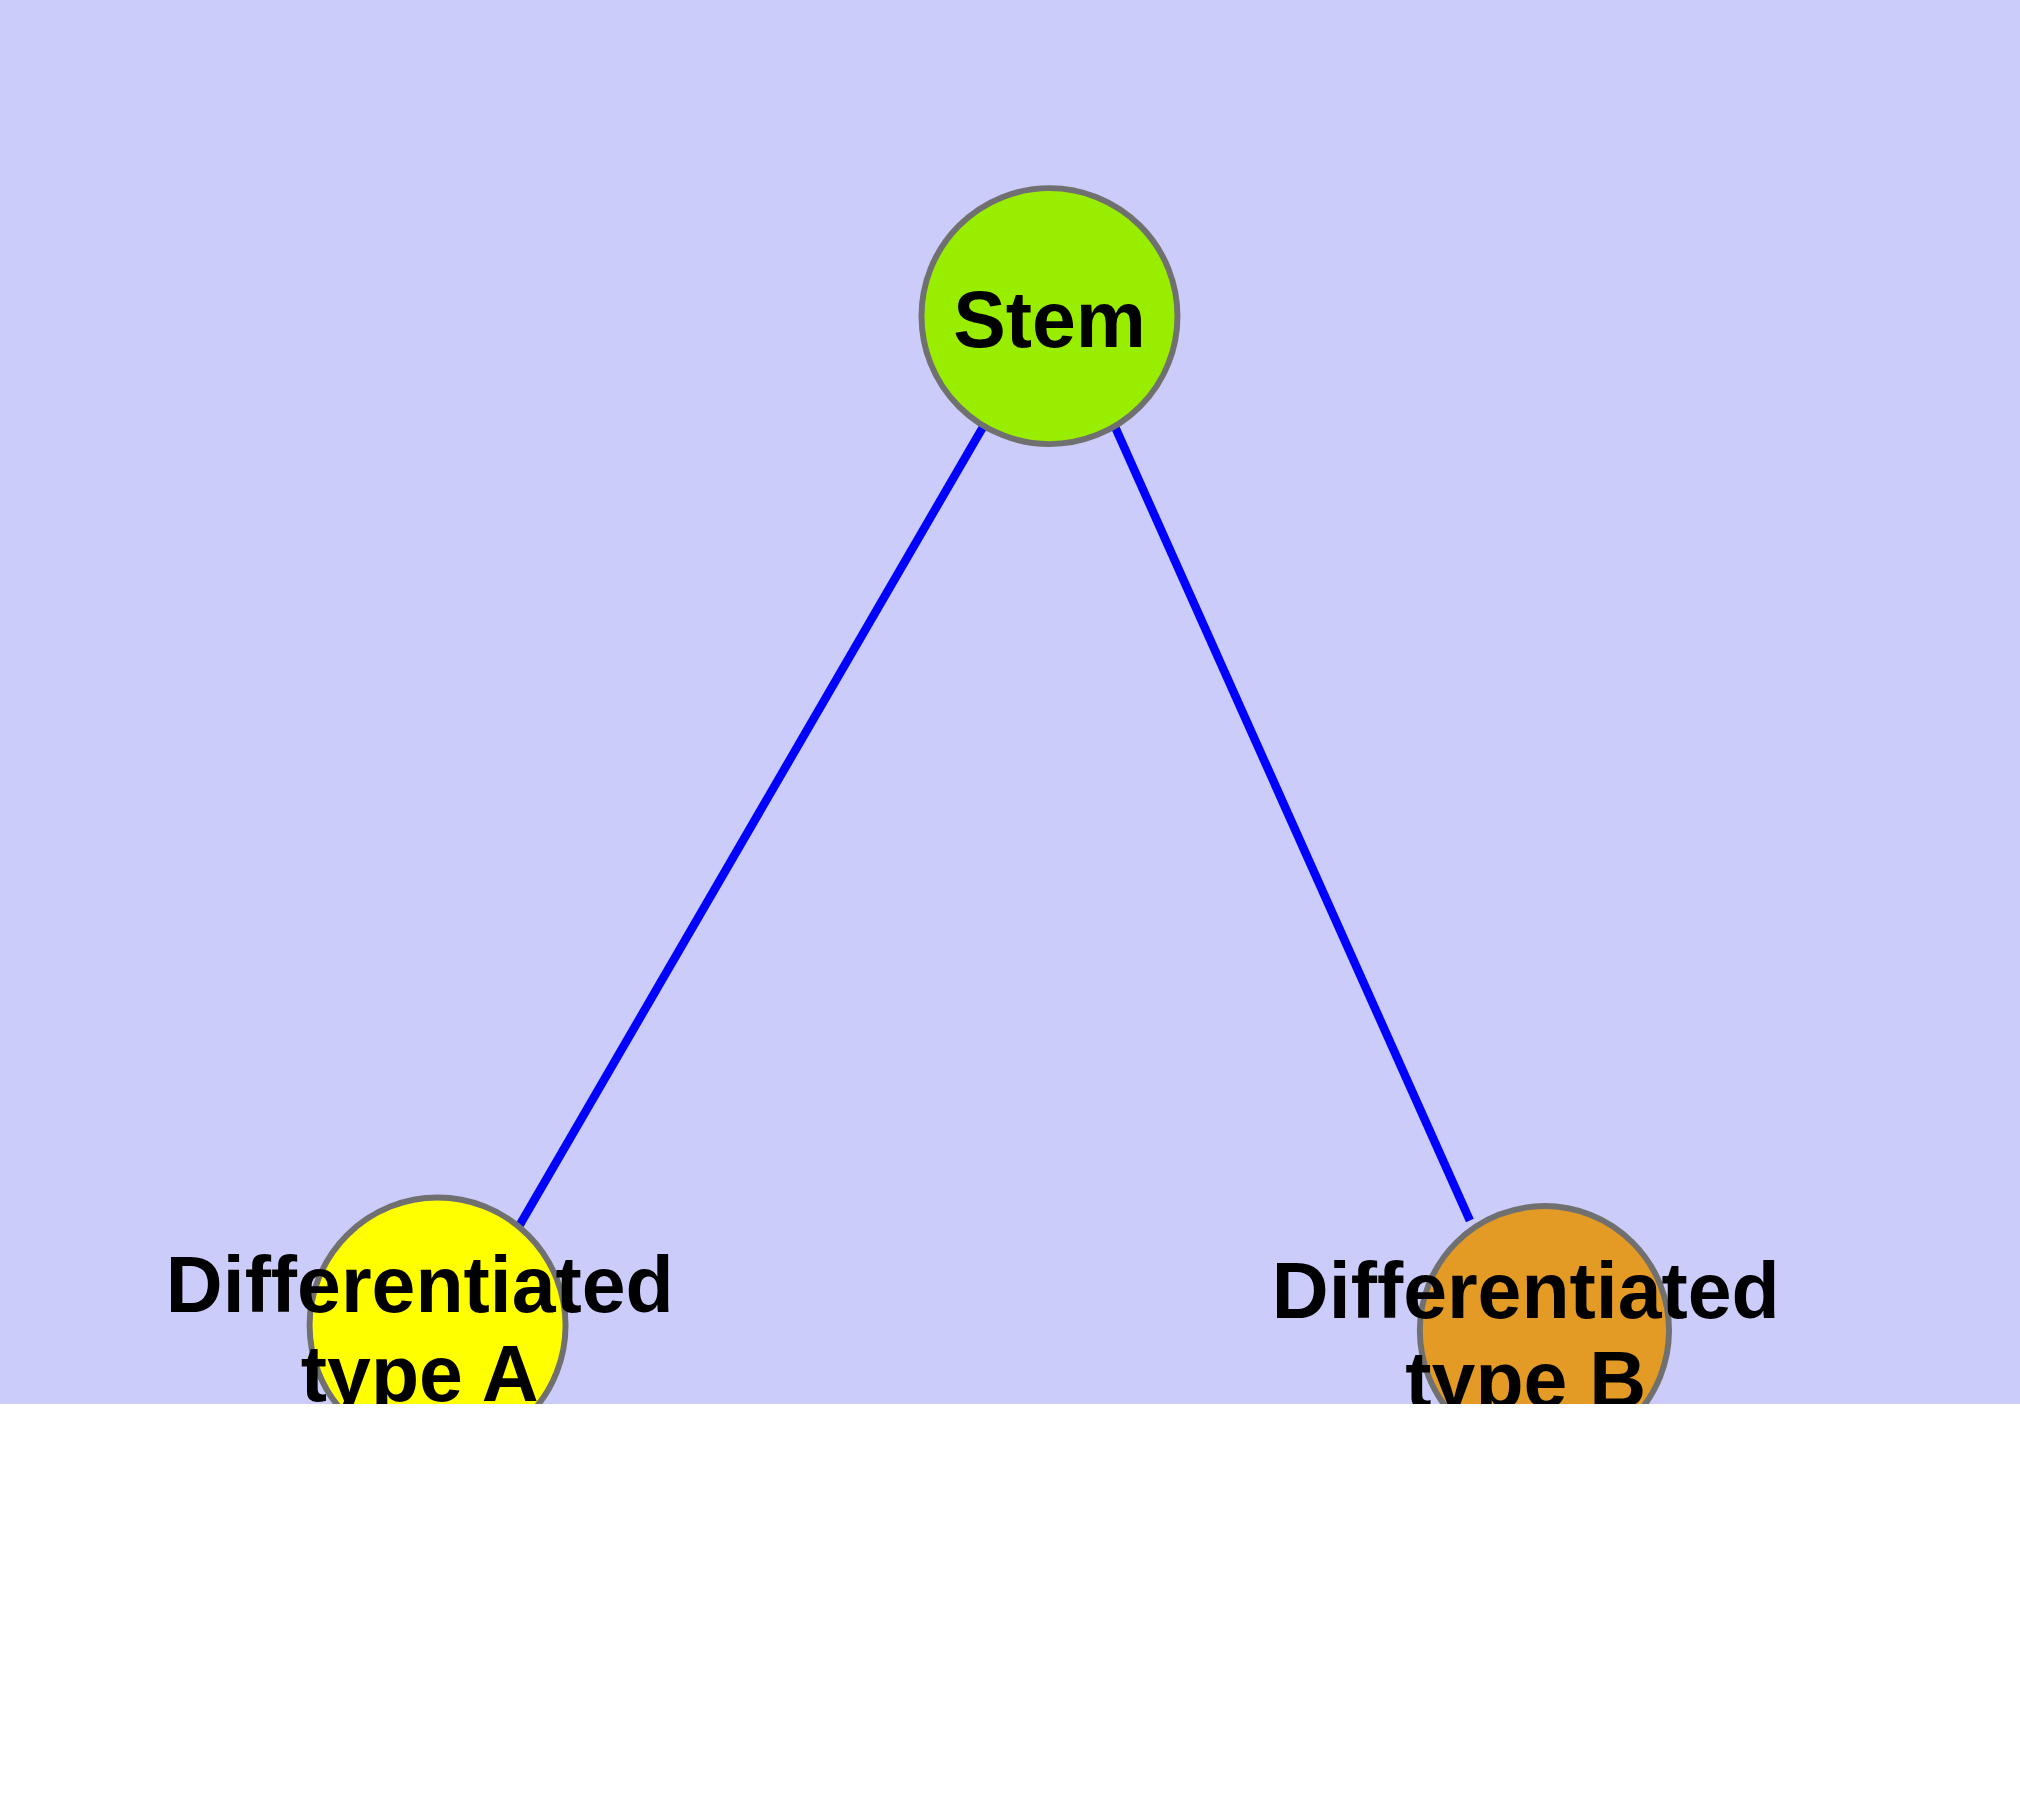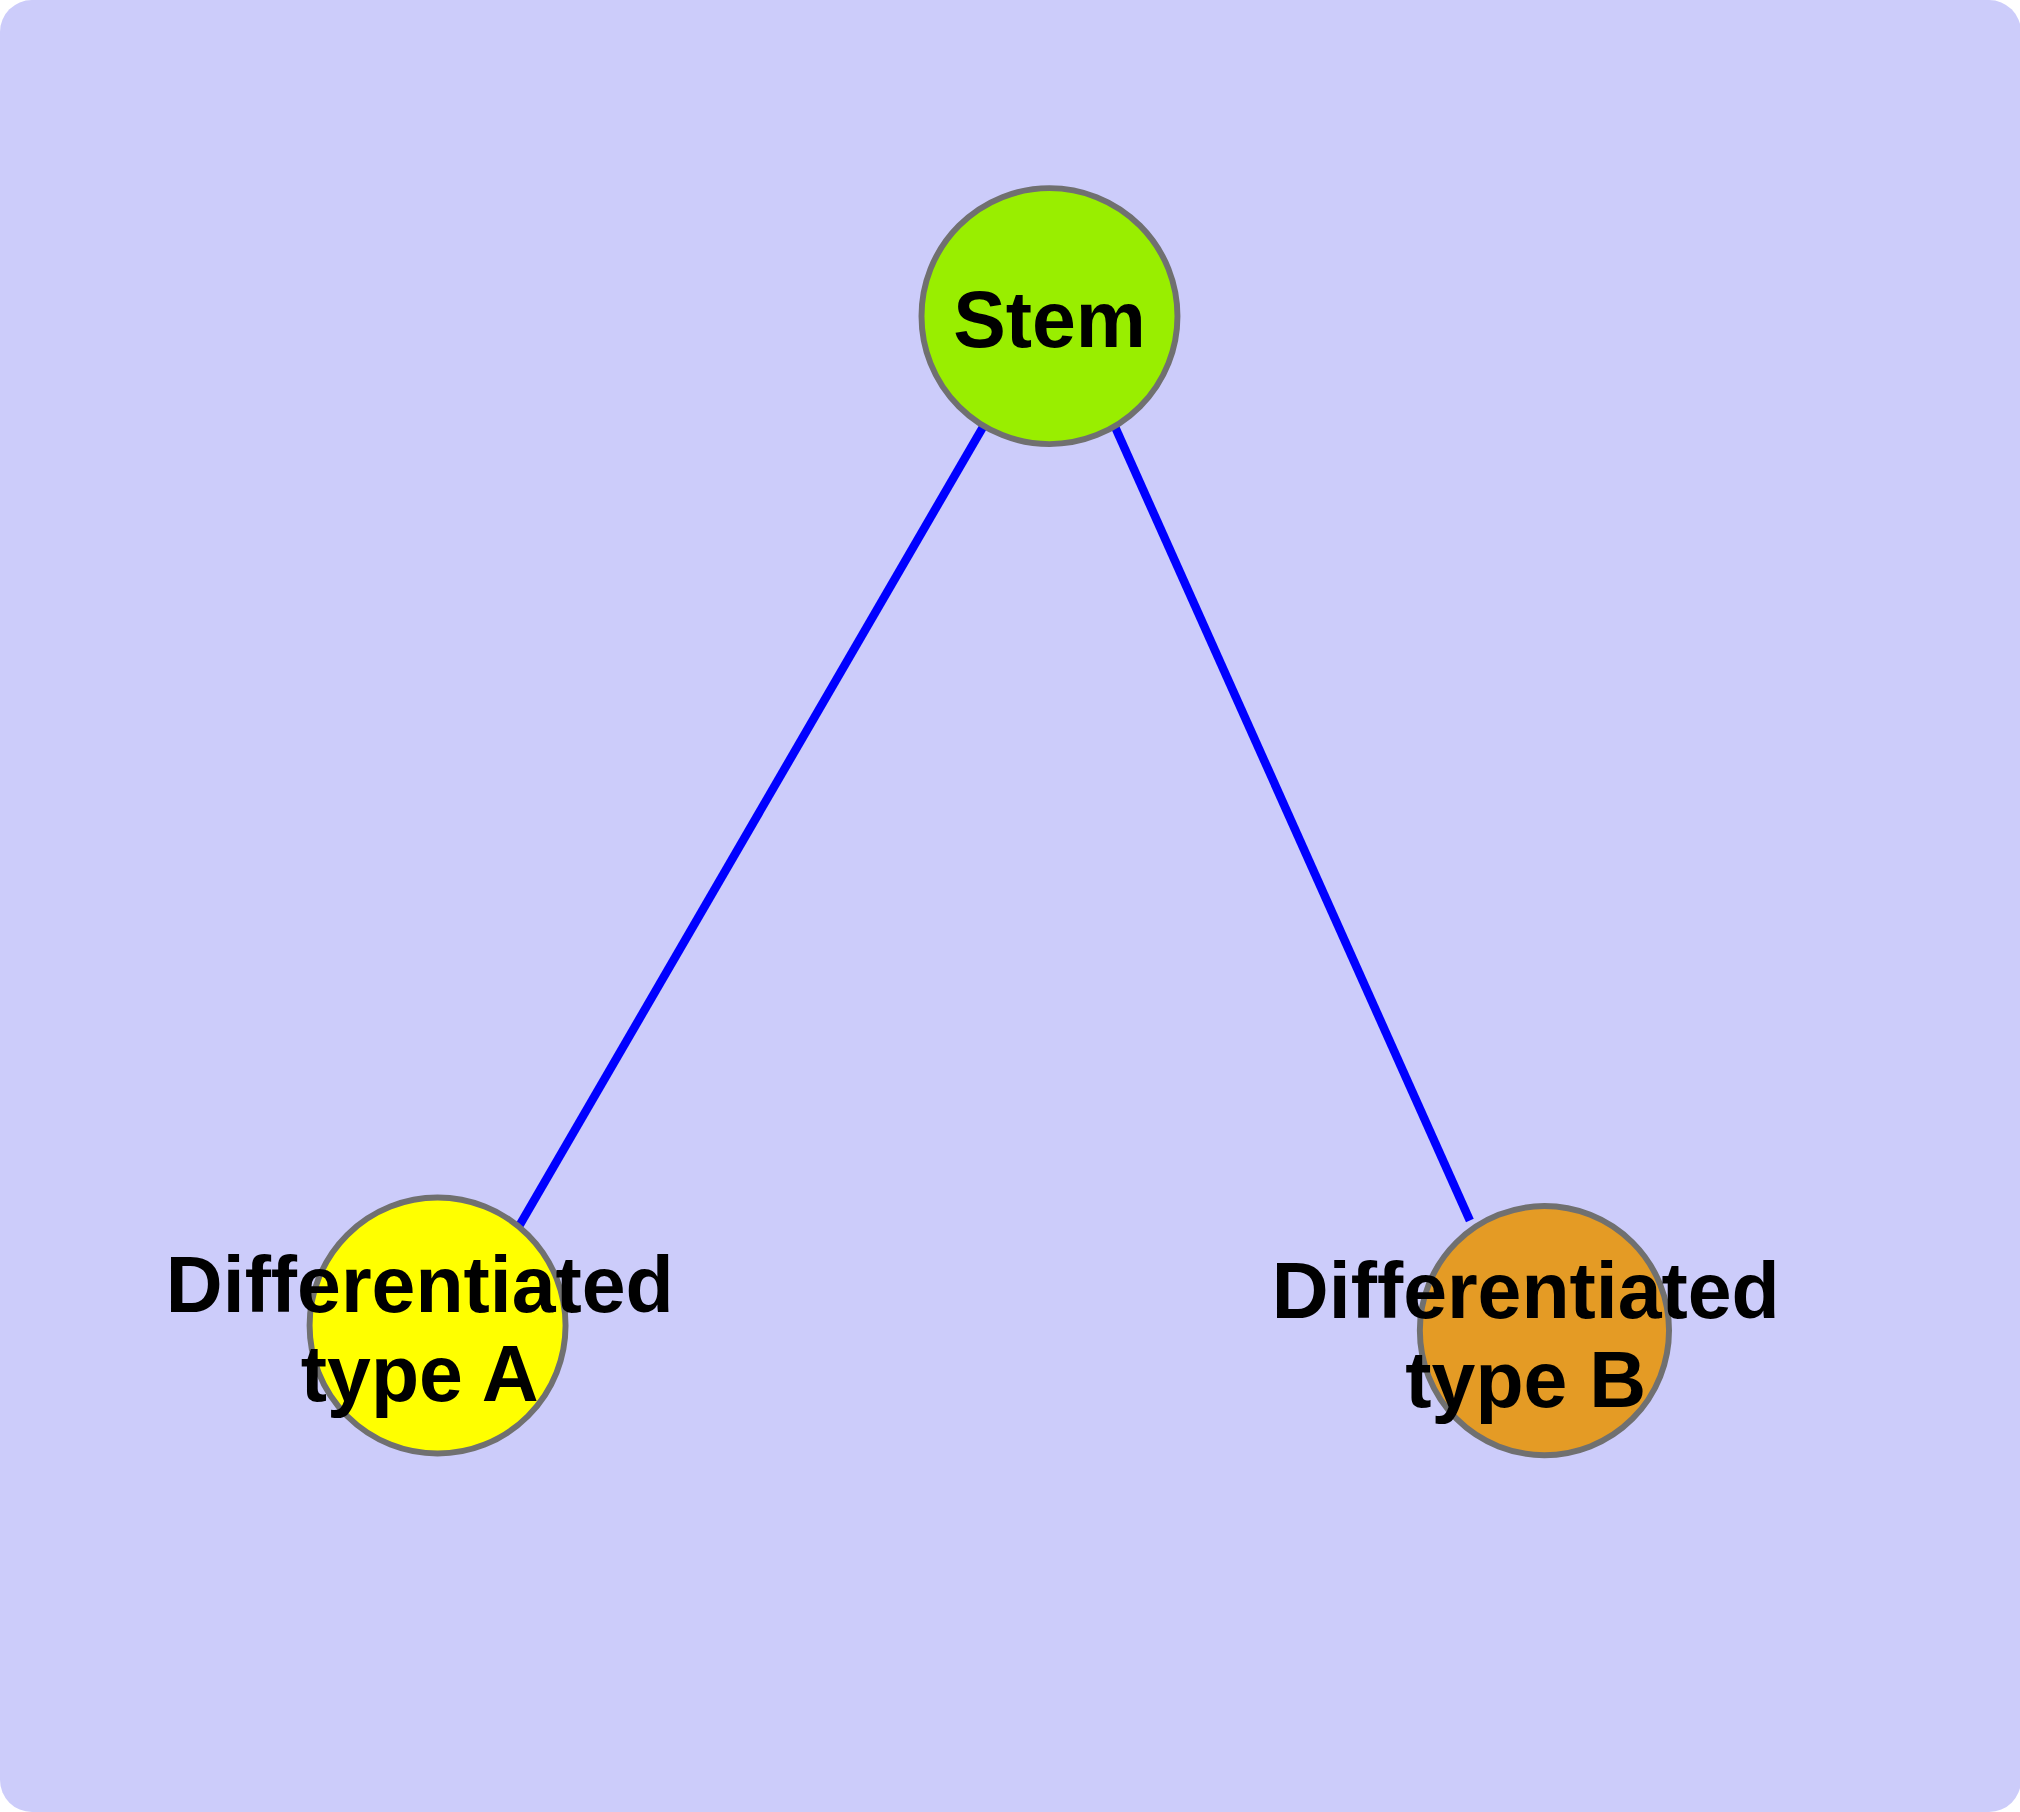--- a/index.html
+++ b/index.html
@@ -3,25 +3,24 @@
 <meta charset="utf-8">
 <style>
   html, body {
     margin: 0;
     padding: 0;
     background: #ffffff;
   }
   #canvas {
     position: relative;
     width: 2021px;
-    height: 1812px;
+    height: 1404px;
     background: #ccccfa;
     overflow: hidden;
     font-family: "Liberation Sans", sans-serif;
-    border-radius: 32px;
   }
   #graph-svg {
     position: absolute;
     top: 0;
     left: 0;
     width: 2021px;
     height: 1812px;
   }
   .node-circle {
     stroke: #707070;

